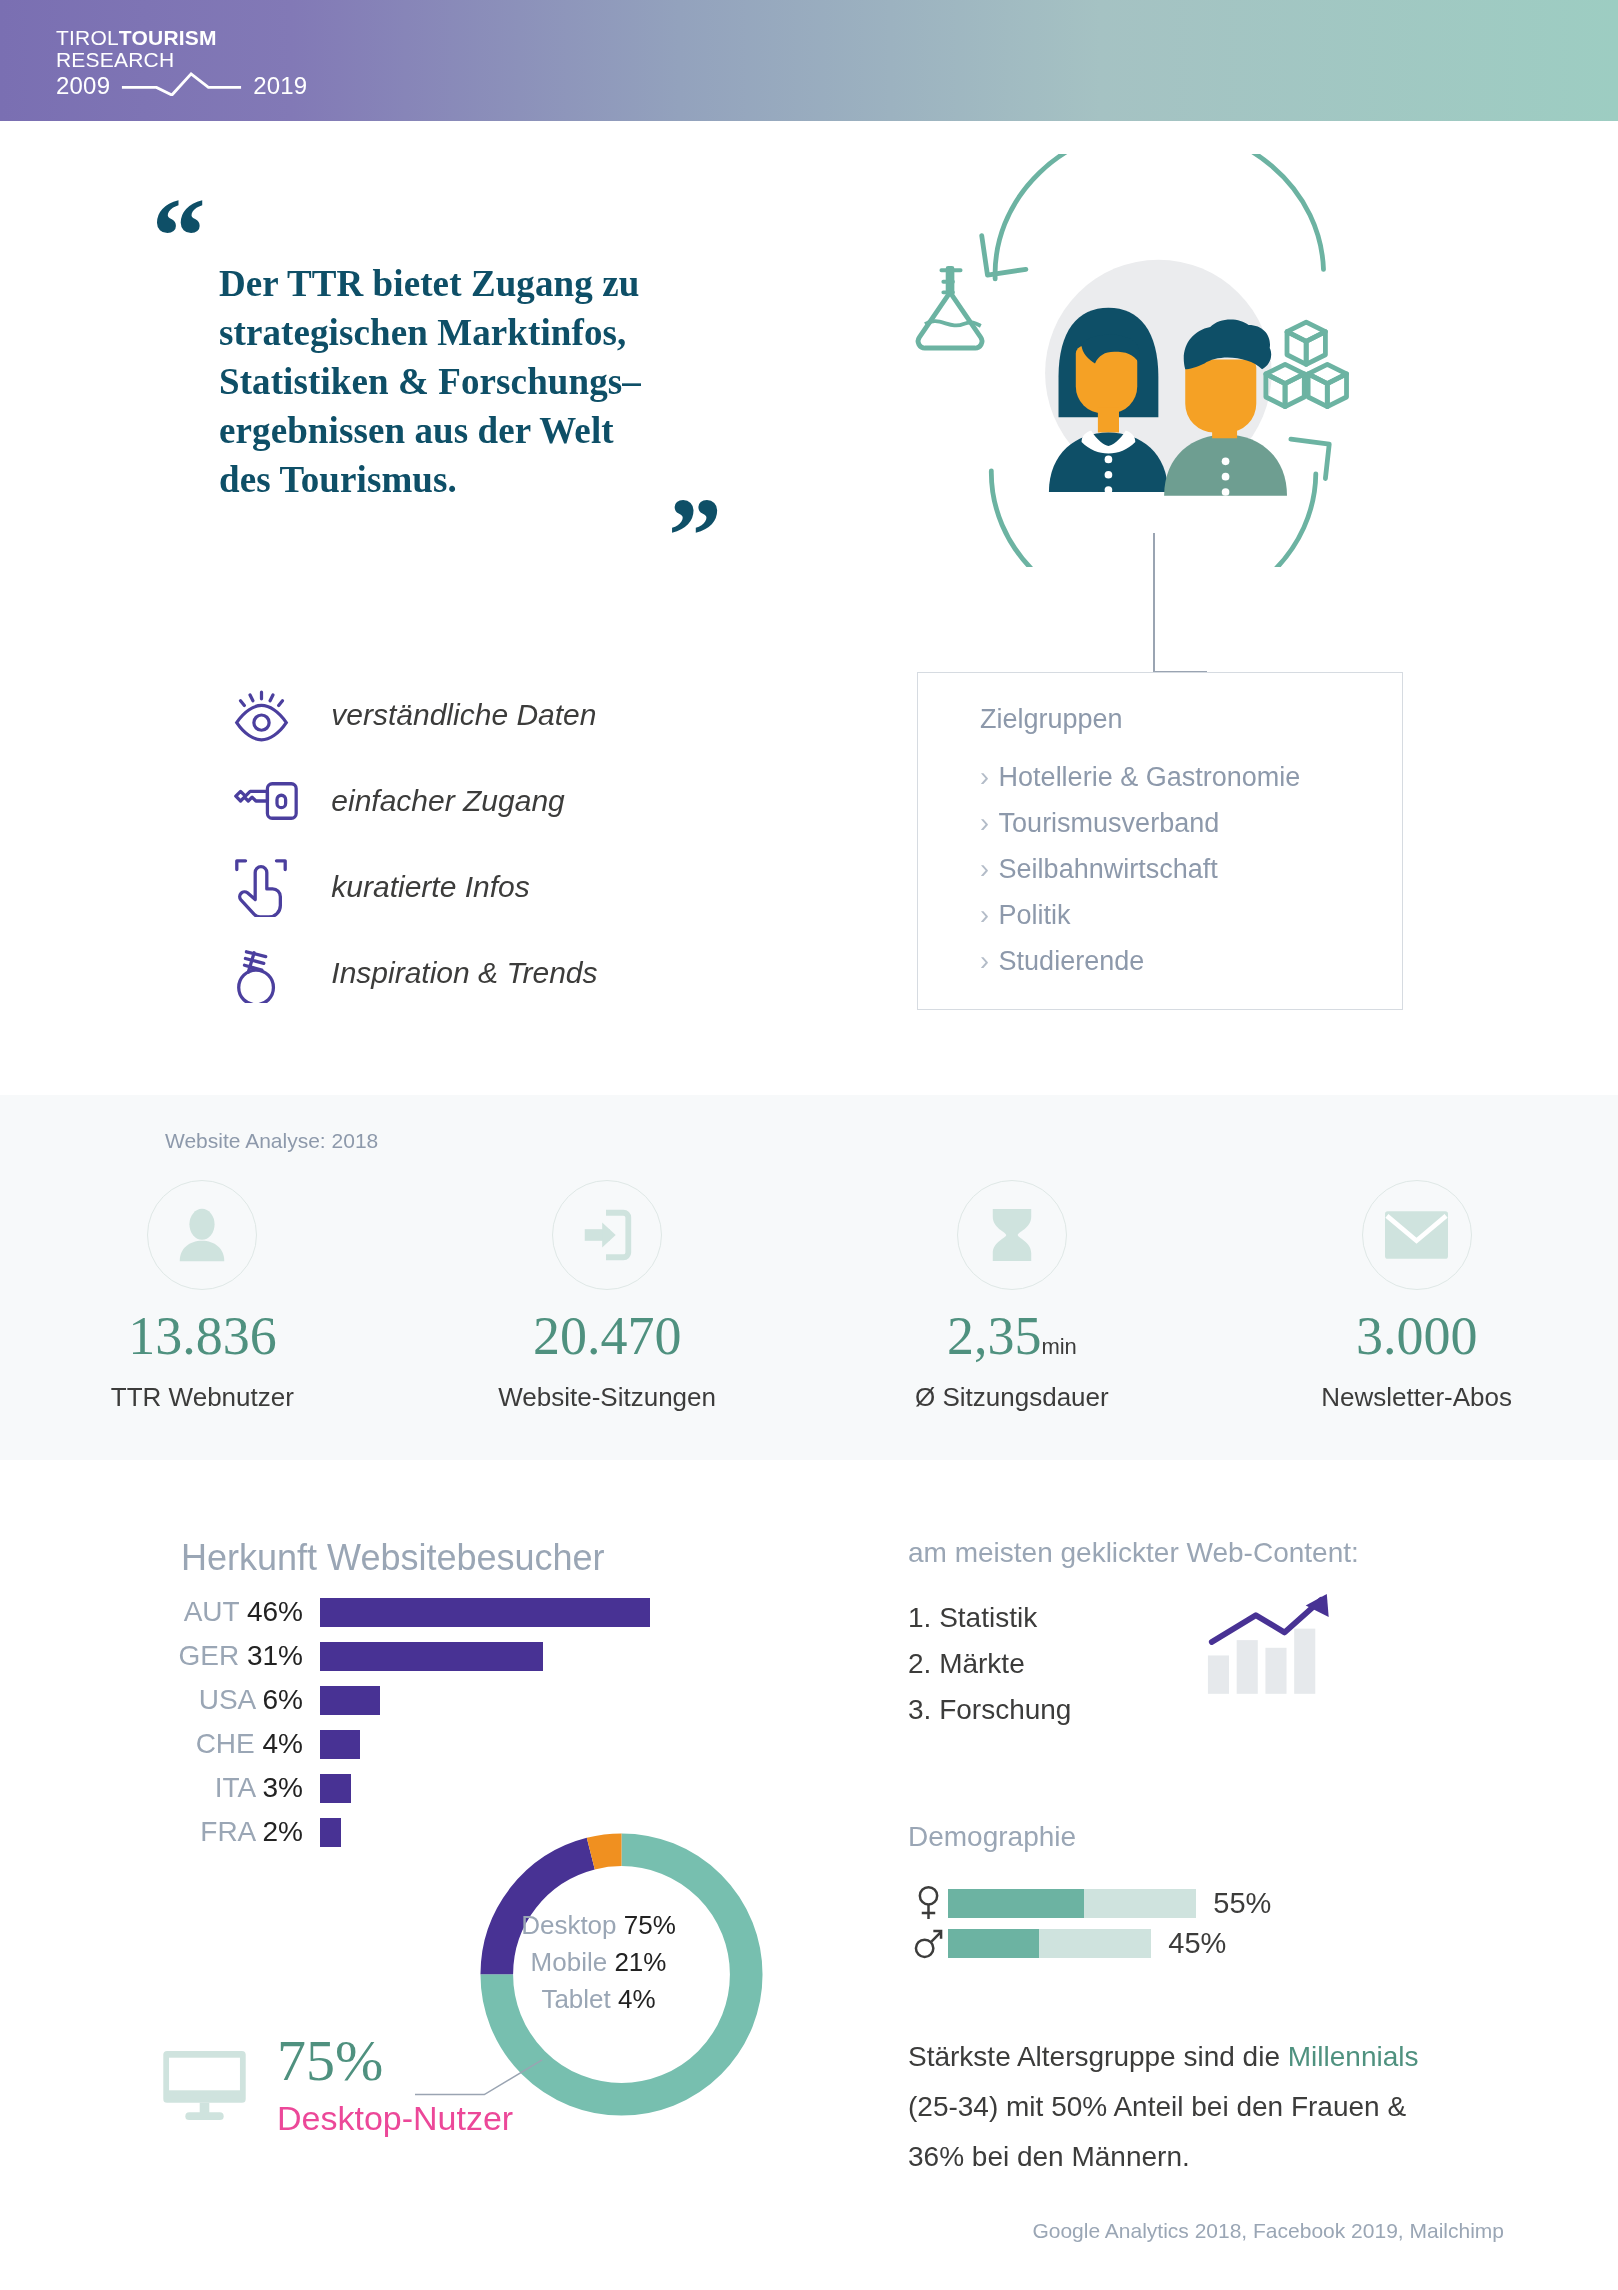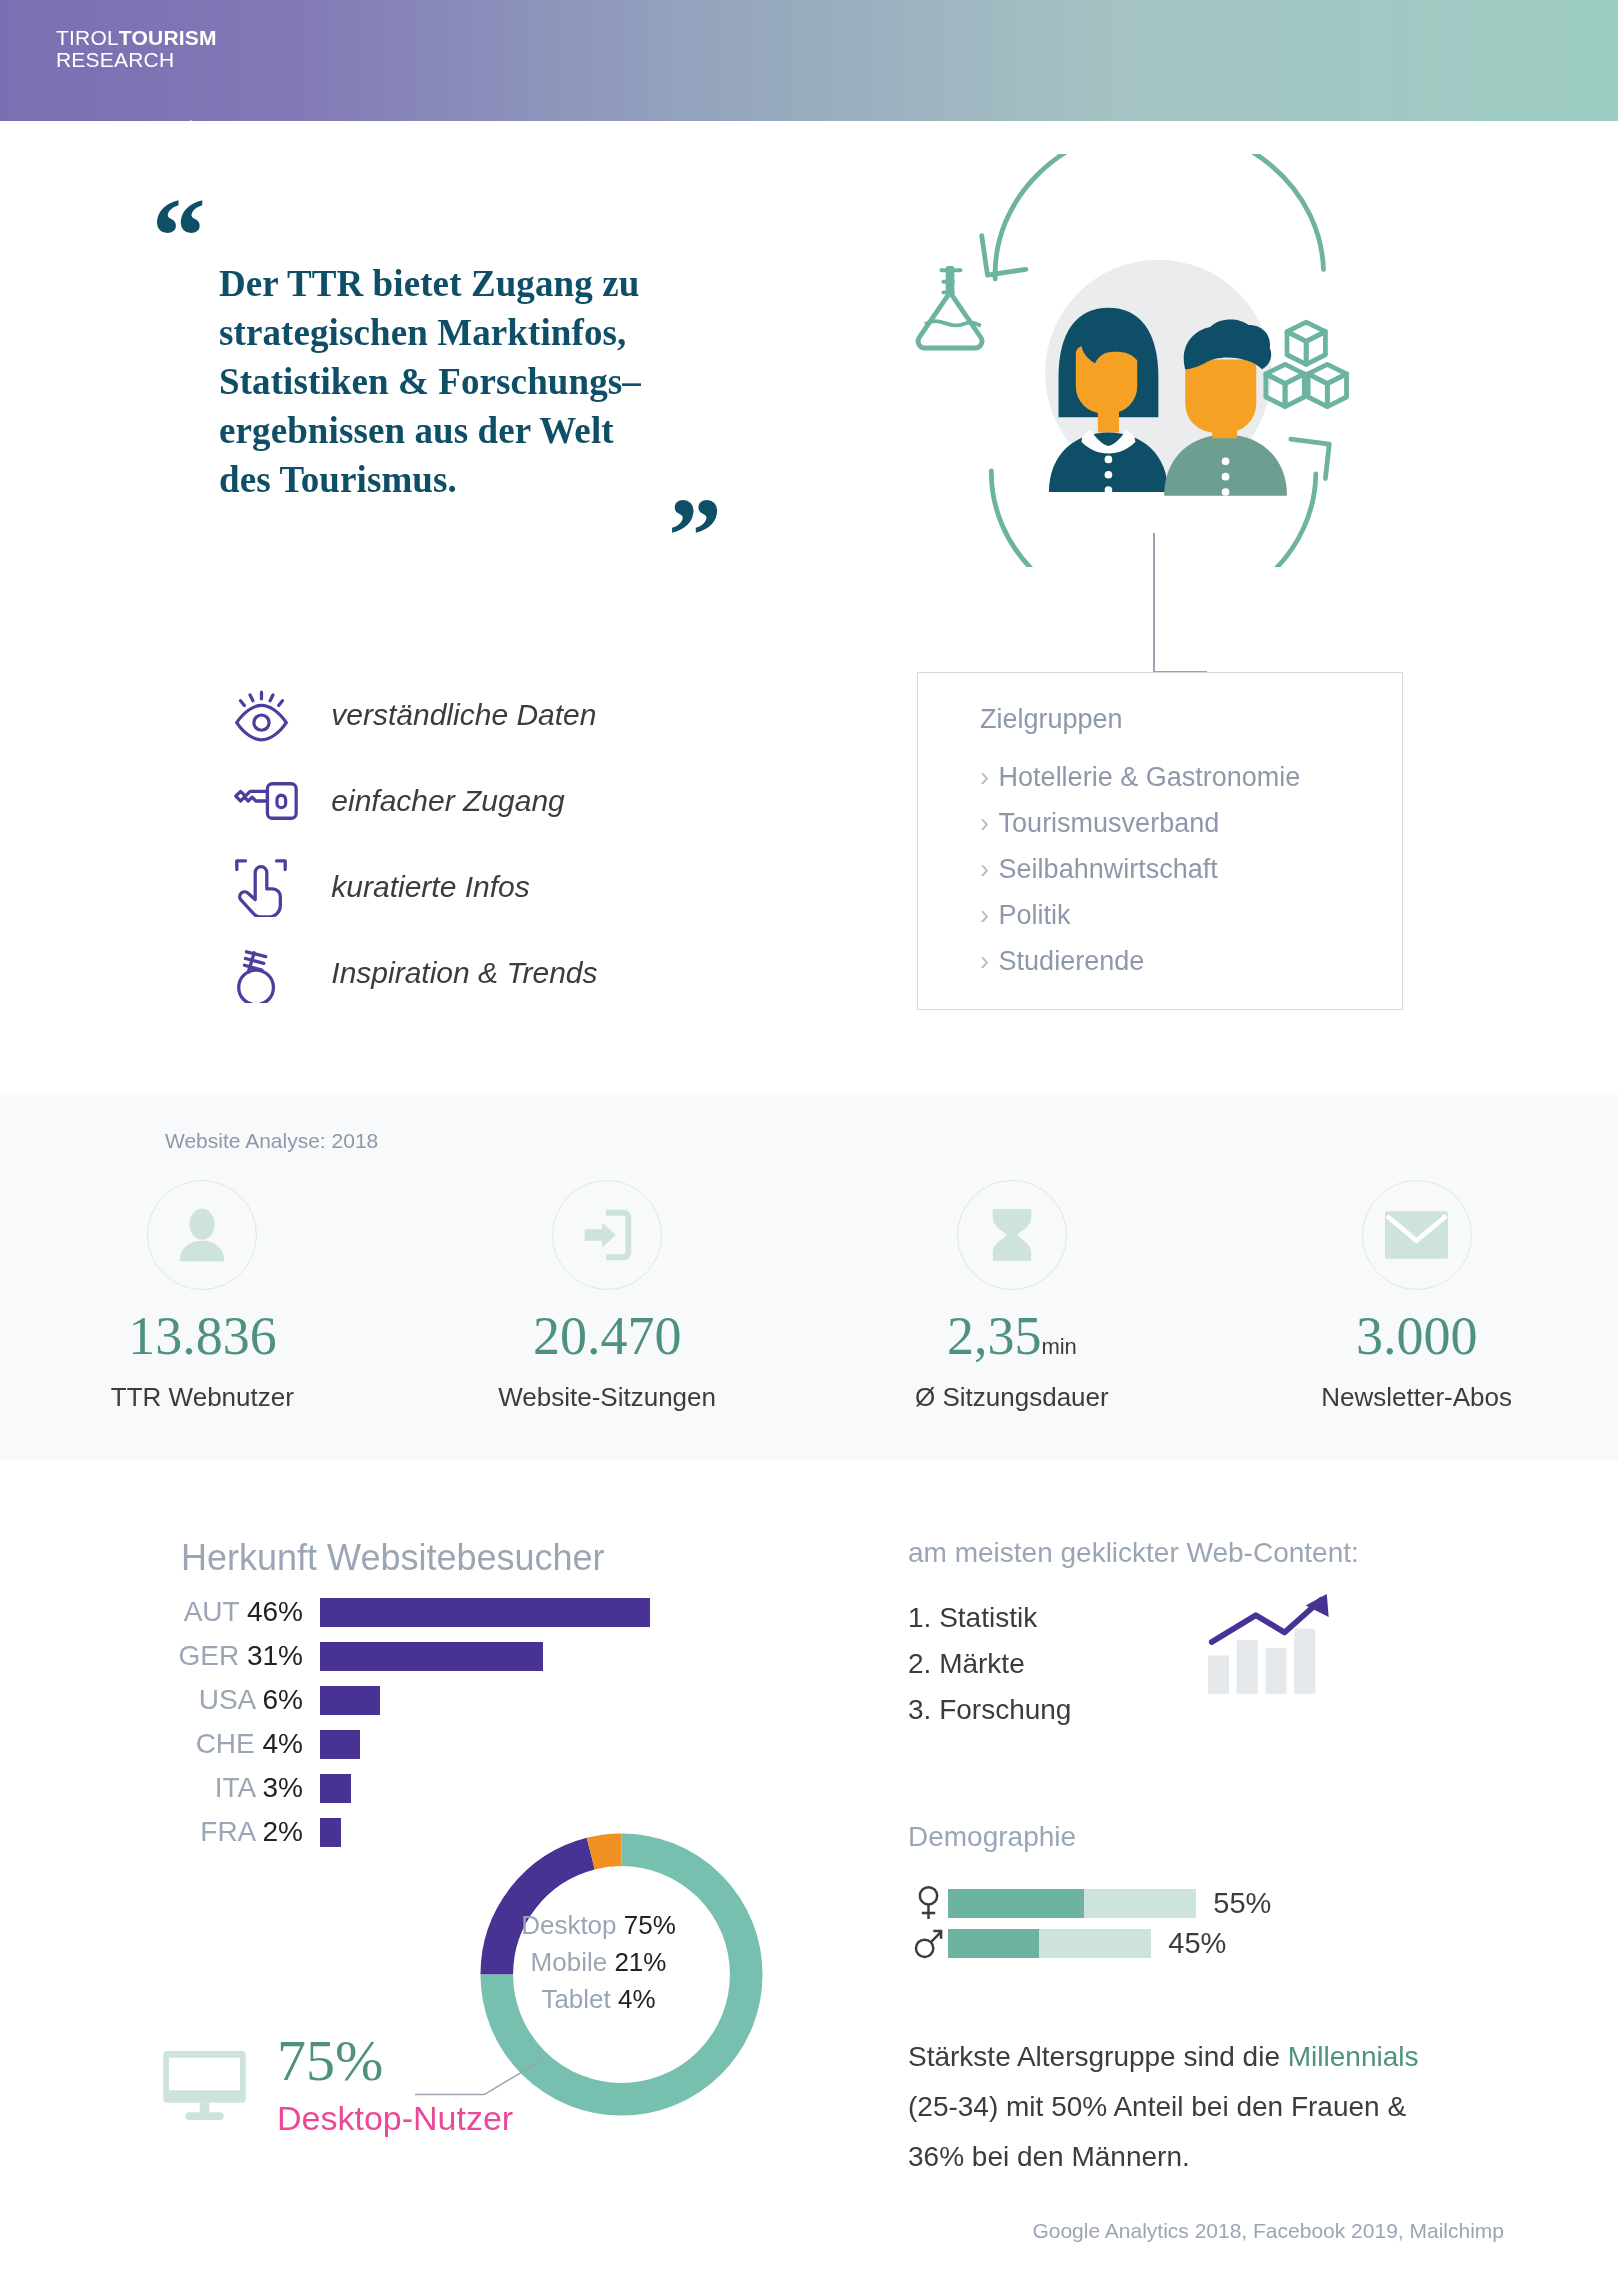--- a/index.html
+++ b/index.html
@@ -14,21 +14,21 @@
 
   
   .header{
     position:absolute;left:0;top:0;width:1619px;height:121px;
     background:linear-gradient(90deg,#7a6fb2 0%,#8279b6 18%,#93a2bd 42%,#a5c2c3 68%,#9dcdc2 100%);
   }
   .logo{position:absolute;left:56px;top:27px;color:#fff;}
   .logo-l1{font-size:21px;letter-spacing:0.2px;line-height:22px;white-space:nowrap;}
   .logo-l1 b{font-weight:700;}
   .logo-l2{font-size:21px;line-height:22px;letter-spacing:0.2px;}
-  .logo-l3{position:relative;font-size:24px;line-height:25px;letter-spacing:0.2px;display:flex;align-items:center;gap:10px;margin-top:48px;}
+  .logo-l3{position:relative;font-size:24px;line-height:25px;letter-spacing:0.2px;display:flex;align-items:center;gap:10px;}
   .logo-zig{display:inline-block;}
 
   
   .quote-wrap{position:absolute;left:144px;top:259px;width:596px;}
   .qmark-open{
     position:absolute;left:7.7px;top:-77px;font-size:108px;line-height:1;
     color:#0e4f67;font-family:"Liberation Serif",serif;font-weight:700;
   }
   .qmark-close{
     position:absolute;left:524px;top:223px;font-size:108px;line-height:1;

